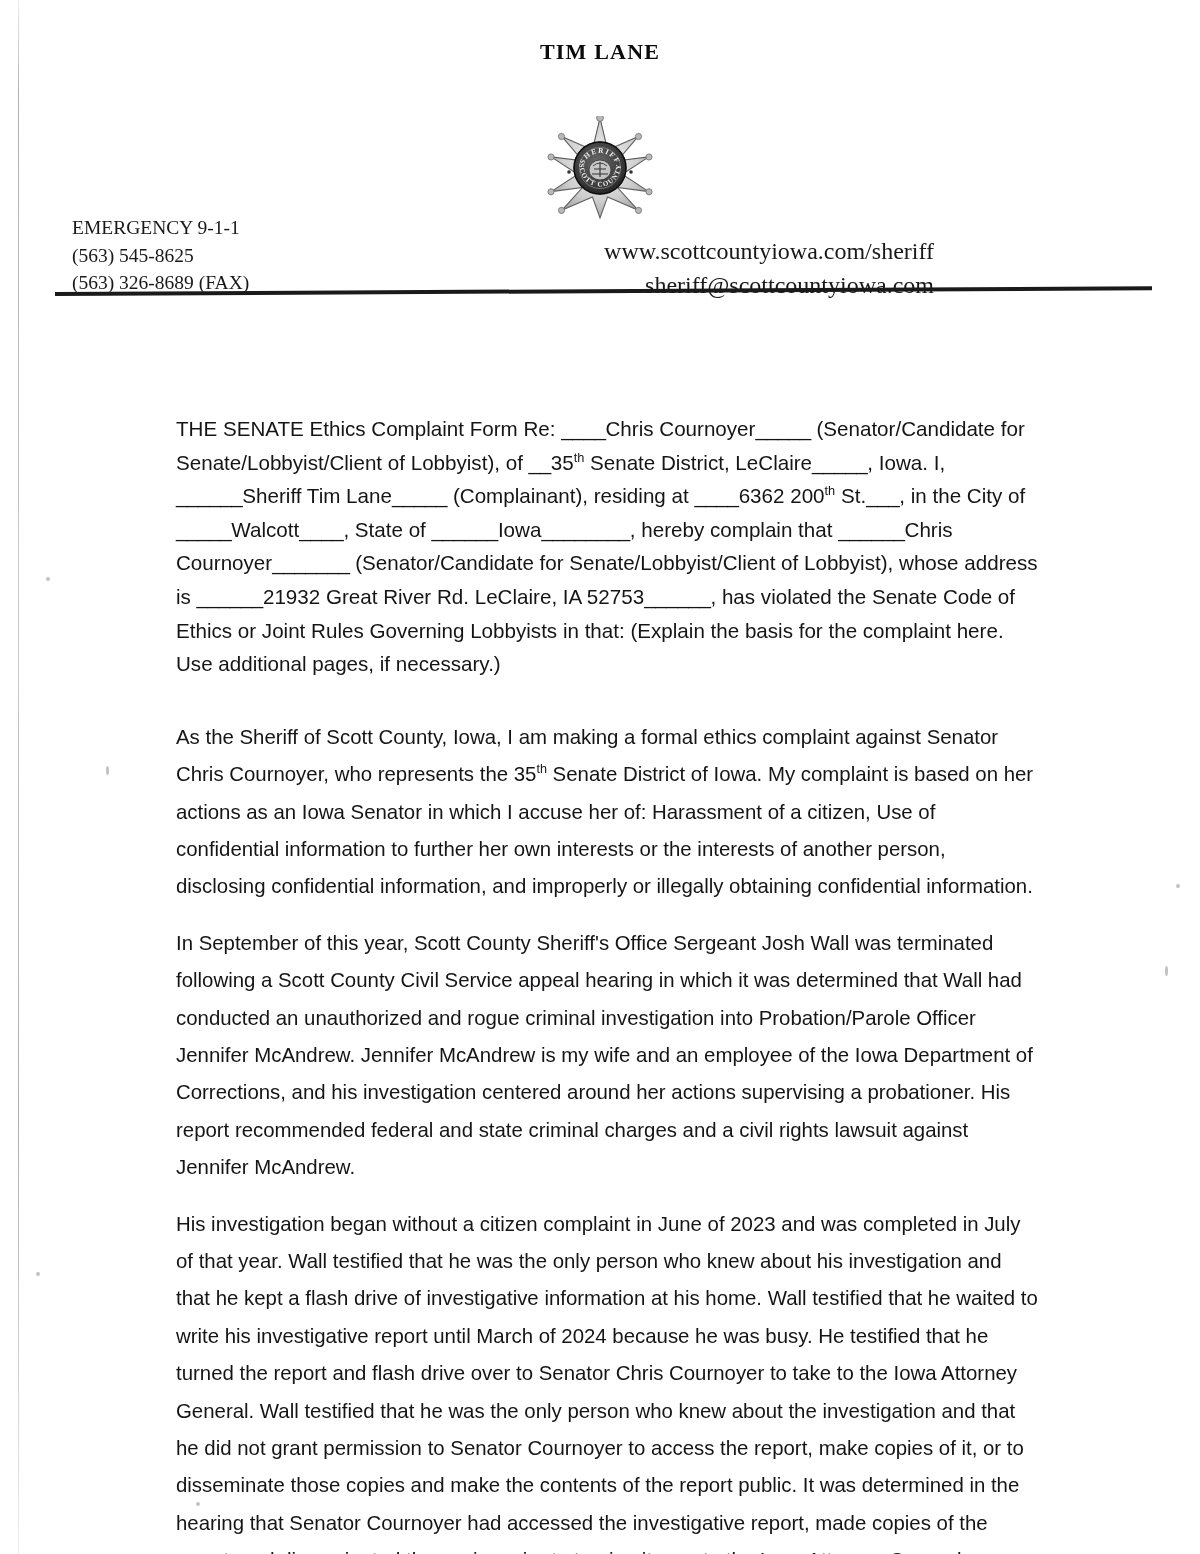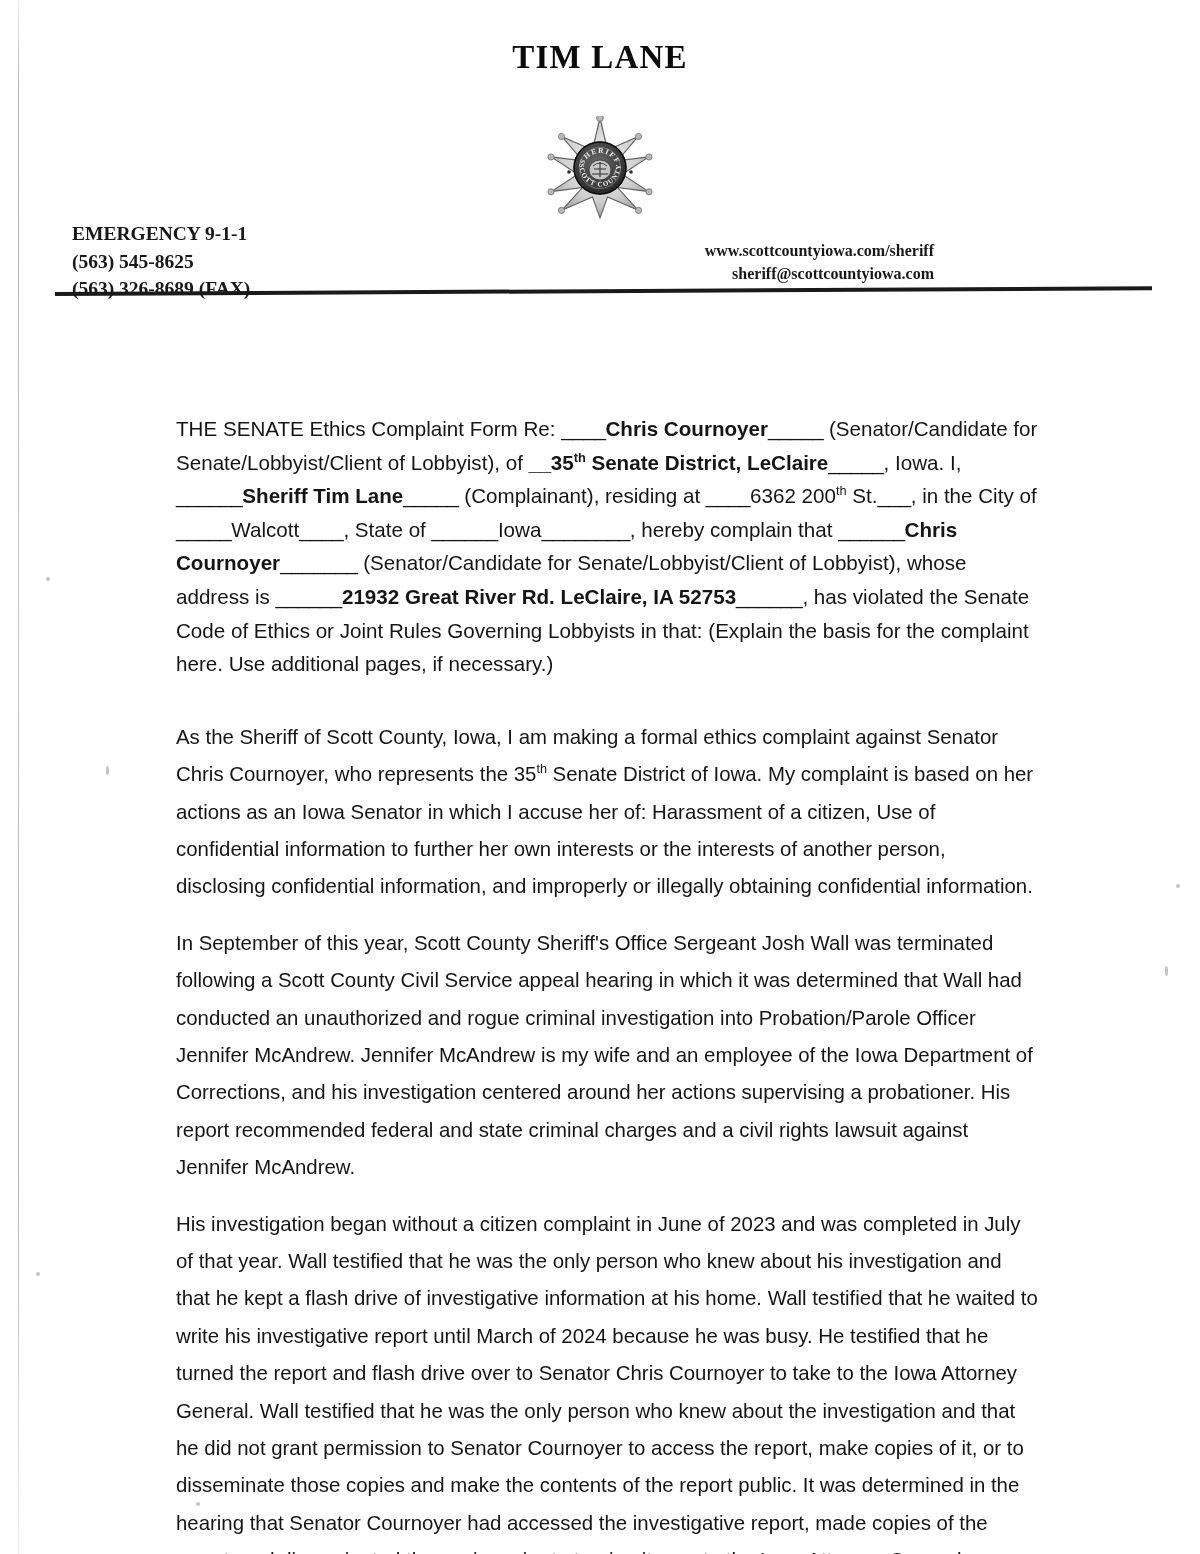--- a/index.html
+++ b/index.html
@@ -44,21 +44,21 @@
     position: absolute;
     left: 0;
     top: 0;
     width: 1200px;
   }
 
   .lh-name {
     text-align: center;
     font-family: "Liberation Serif", serif;
     font-weight: bold;
-    font-size: 33px;
+    font-size: 22px;
     letter-spacing: 1.2px;
     line-height: 1.08;
     margin-top: 40px;
     color: #0b0b0b;
   }
 
   .lh-title {
     text-align: center;
     font-family: "Liberation Serif", serif;
     font-weight: bold;
@@ -81,24 +81,23 @@
     display: inline-block;
     position: relative;
     width: 108px;
     height: 104px;
   }
   .badge svg { display: block; }
 
   .contact-row {
     position: absolute;
     left: 0;
-    top: 212px;
+    top: 206px;
     width: 996px;
     height: 80px;
-    font-weight: bold;
   }
   .contact-left {
     position: absolute;
     left: 72px;
     top: 8px;
     font-family: "Liberation Serif", serif;
     font-size: 19.5px;
     line-height: 1.42;
     color: #18181a;
   }
@@ -112,21 +111,21 @@
     font-size: 19.5px;
     line-height: 1.40;
     color: #18181a;
   }
   .contact-right {
     position: absolute;
     right: 62px;
     top: 28px;
     text-align: right;
     font-family: "Liberation Serif", serif;
-    font-size: 16px;
+    font-size: 24px;
     line-height: 1.42;
     color: #18181a;
   }
 
   .rule {
     position: absolute;
     left: 55px;
     top: 292px;
     width: 1097px;
     height: 4px;
@@ -147,21 +146,21 @@
     top: 412px;
     width: 862px;
   }
 
   .form-block {
     font-size: 20.6px;
     line-height: 33.6px;
     color: #151517;
     text-align: left;
   }
-  .form-block b { font-weight: bold; }
+  .form-block b { font-weight: normal; }
 
   .para {
     font-size: 20.4px;
     line-height: 37.4px;
     color: #151517;
     margin-top: 19px;
     text-align: left;
   }
   .para:first-child { margin-top: 16px; }
 

